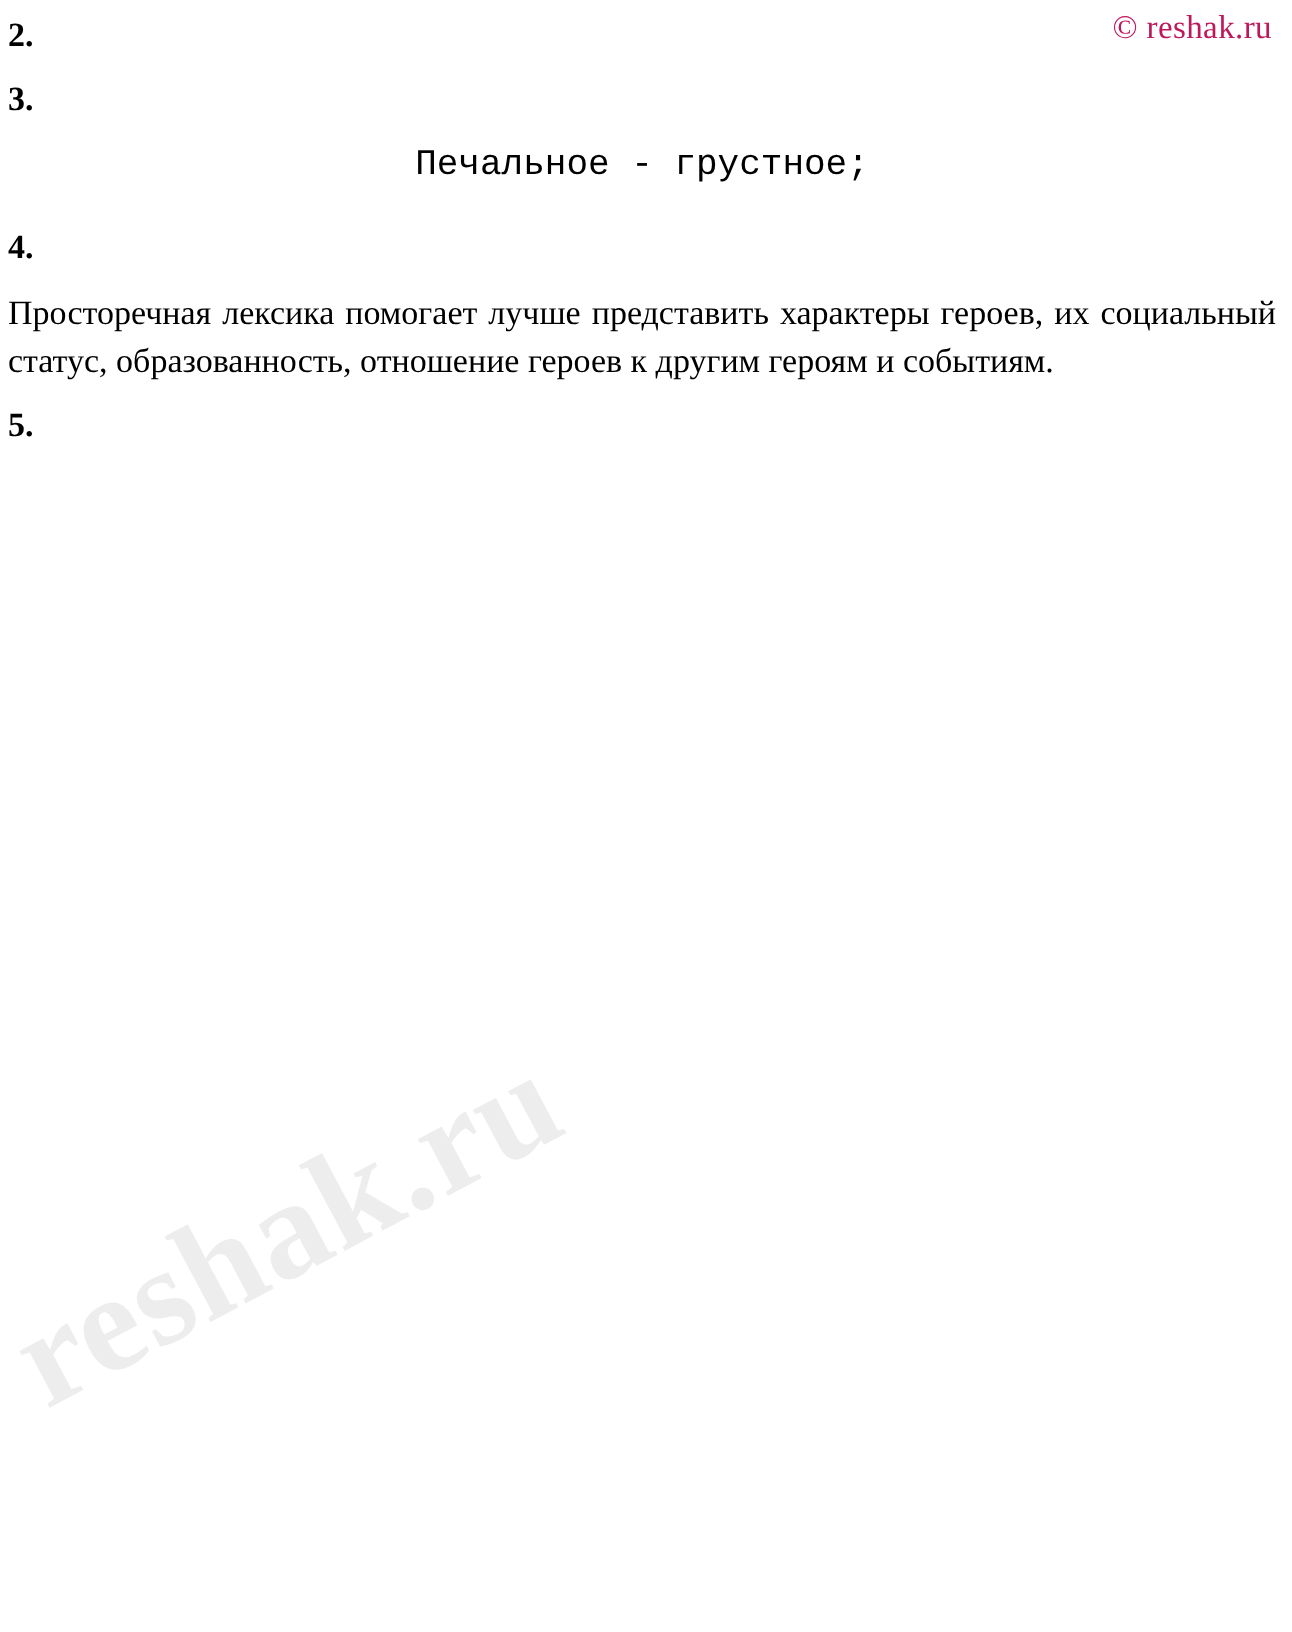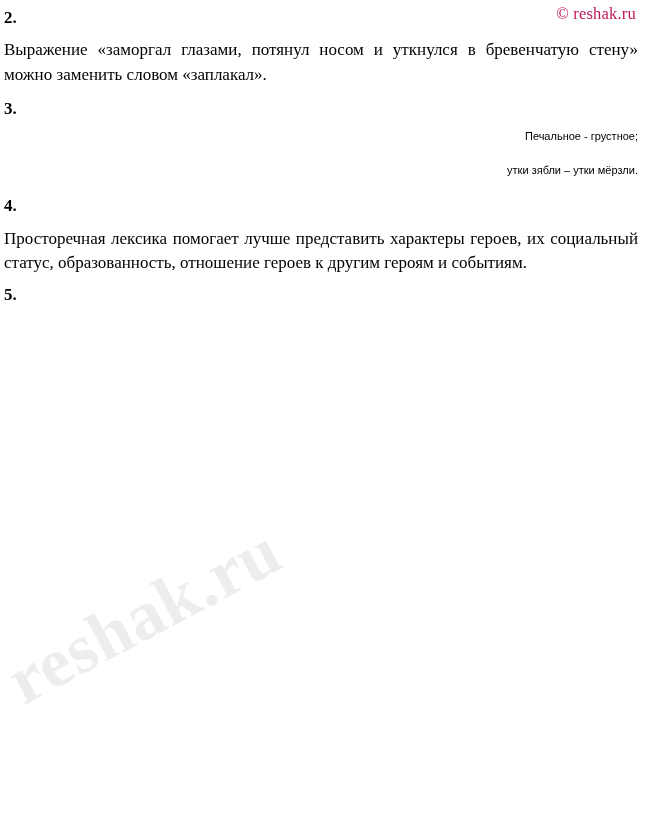--- a/index.html
+++ b/index.html
@@ -54,51 +54,49 @@
   }
   p.para {
     font-family: "Liberation Serif", serif;
     font-size: 17px;
     line-height: 1.42;
     margin: 0 0 10px 0;
     text-align: justify;
     text-justify: inter-word;
   }
   p.line {
-    font-family: Liberation Sans, sans-serif;
-    font-size: 11px;
+    font-family: Liberation Mono, monospace;
+    font-size: 18px;
     line-height: 1.42;
     margin: 0 0 18px 0;
-    text-align: right;
+    text-align: center;
   }
   .ital {
     font-style: italic;
   }
   .block-2 { margin-top: 2px; }
   .block-3 { margin-top: 12px; }
   .block-4 { margin-top: 8px; }
   .block-5 { margin-top: 8px; }
 </style>
 </head>
 <body>
 
 <div class="page">
 
   <div class="watermark-top">© reshak.ru</div>
   <div class="watermark-big">reshak.ru</div>
 
   <div class="block-2">
     <div class="num">2.</div>
-    <p class="para">Выражение «заморгал глазами, потянул носом и уткнулся в бревенчатую стену» можно заменить словом «заплакал».</p>
   </div>
 
   <div class="block-3">
     <div class="num">3.</div>
     <p class="line">Печальное - грустное;</p>
-    <p class="line">утки зябли – утки мёрзли.</p>
   </div>
 
   <div class="block-4">
     <div class="num">4.</div>
     <p class="para">Просторечная лексика помогает лучше представить характеры героев, их социальный статус, образованность, отношение героев к другим героям и событиям.</p>
   </div>
 
   <div class="block-5">
     <div class="num">5.</div>
   </div>

